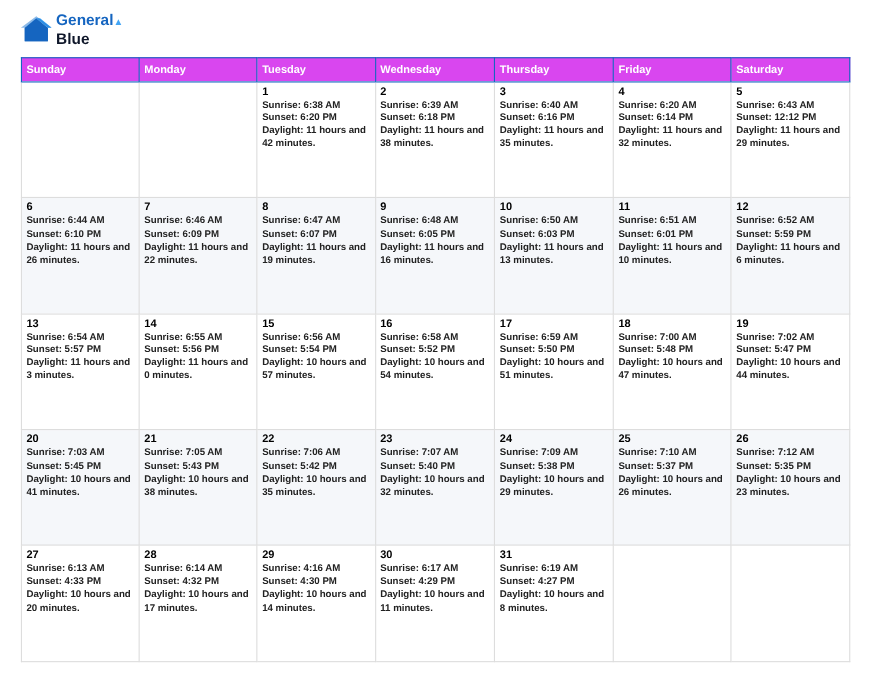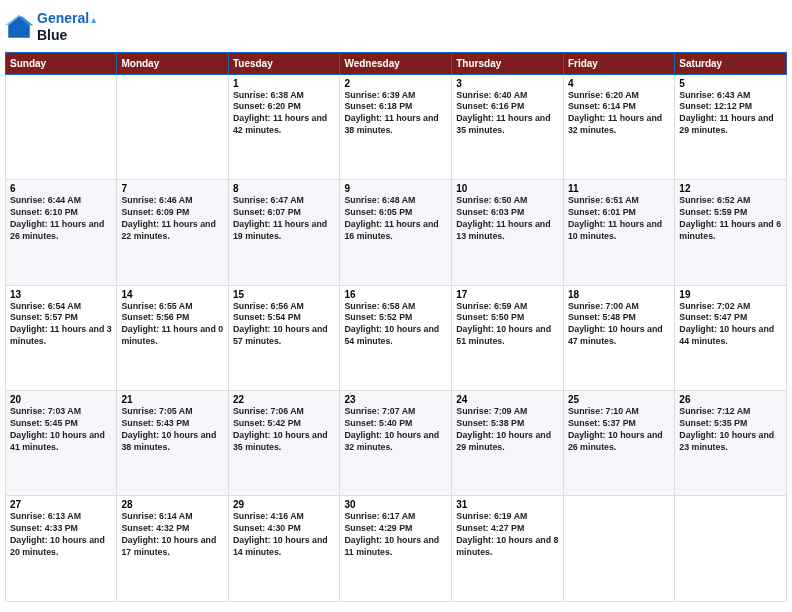--- a/index.html
+++ b/index.html
@@ -6,21 +6,21 @@
     body {
       font-family: Arial, sans-serif;
       background: #fff;
       width: 792px;
       height: 612px;
       overflow: hidden;
     }
     .page {
       width: 792px;
       height: 612px;
-      padding: 10px 5px;
+      padding: 10px 19px;
       display: flex;
       flex-direction: column;
     }
     .header {
       display: flex;
       justify-content: space-between;
       align-items: flex-start;
       margin-bottom: 8px;
     }
     .logo {
@@ -50,21 +50,21 @@
       font-size: 14px;
       color: #555;
     }
     .calendar {
       flex: 1;
       border-collapse: collapse;
       width: 100%;
       font-size: 9.5px;
     }
     .calendar th {
-      background: #7f1d1d;
+      background: #d946ef;
       color: white;
       padding: 5px 4px;
       text-align: left;
       font-size: 10px;
       font-weight: bold;
       border: 1px solid #1565c0;
     }
     .calendar td {
       border: 1px solid #ddd;
       padding: 3px 4px;

